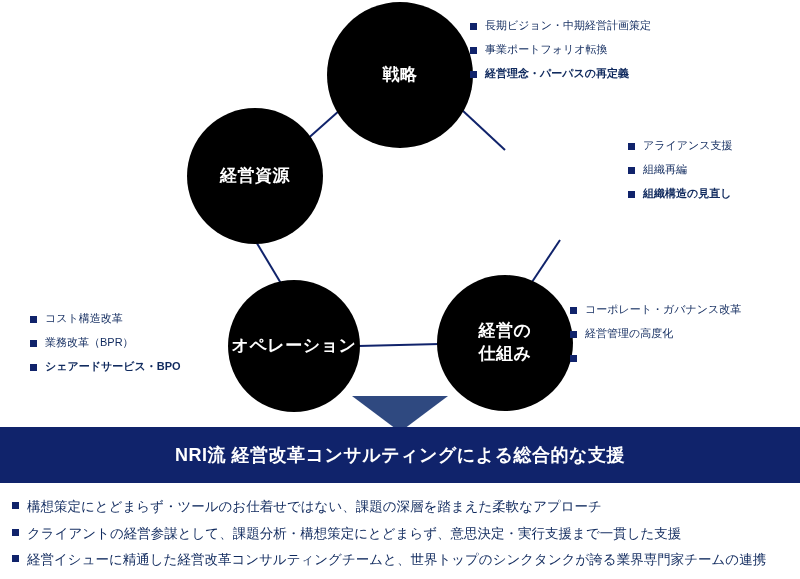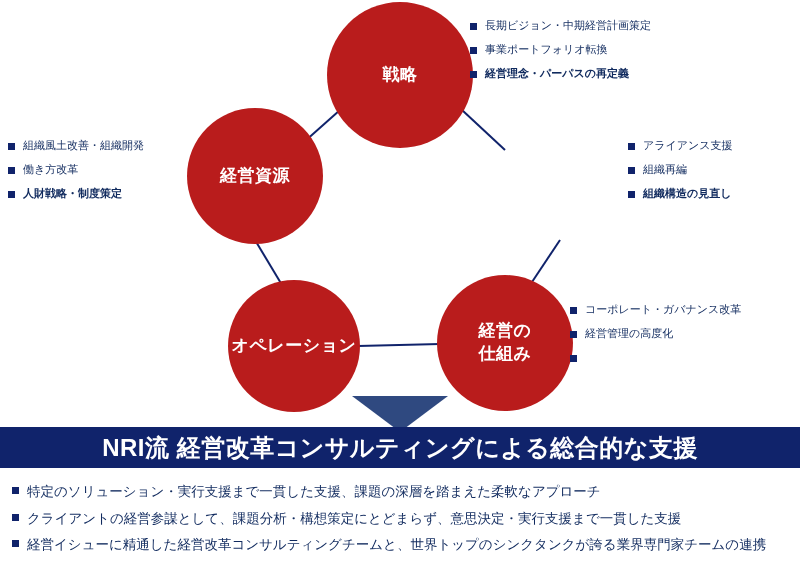--- a/index.html
+++ b/index.html
@@ -17,21 +17,21 @@
   }
   #stage {
     position: relative;
     width: 800px;
     height: 579px;
   }
   
   .circle {
     position: absolute;
     border-radius: 50%;
-    background: #b91c1c;
+    background: #000000;
     color: #ffffff;
     display: flex;
     align-items: center;
     justify-content: center;
     text-align: center;
     font-weight: bold;
     font-size: 17px;
     line-height: 1.35;
     letter-spacing: 0.5px;
     z-index: 3;
@@ -98,27 +98,27 @@
     position: absolute;
     left: 0;
     top: 427px;
     width: 800px;
     height: 152px;
     background: #ffffff;
     z-index: 5;
   }
   #panel-banner {
     position: relative;
-    height: 41px;
+    height: 56px;
     background: #10236b;
     color: #ffffff;
     display: flex;
     align-items: center;
     justify-content: center;
-    font-size: 24px;
+    font-size: 18px;
     font-weight: bold;
     letter-spacing: 0.5px;
   }
   #panel-notes {
     padding: 14px 12px 0 12px;
     font-size: 13.5px;
     line-height: 1.45;
     color: #102a5e;
   }
   #panel-notes .row {
@@ -187,35 +187,35 @@
     <div class="row">
       <span class="bullet"></span>
       <span>組織再編</span>
     </div>
     <div class="row">
       <span class="bullet"></span>
       <span>組織構造の見直し</span>
     </div>
   </div>
 
-  <div class="bullets" id="b-resource">
-    <div class="row">
-      <span class="bullet"></span>
-      <span>組織風土改善・組織開発</span>
-    </div>
-    <div class="row">
-      <span class="bullet"></span>
-      <span>働き方改革</span>
-    </div>
-    <div class="row">
-      <span class="bullet"></span>
-      <span>人財戦略・制度策定</span>
-    </div>
-  </div>
-
+
+  <div class="bullets" id="b-operation">
+    <div class="row">
+      <span class="bullet"></span>
+      <span>コスト構造改革</span>
+    </div>
+    <div class="row">
+      <span class="bullet"></span>
+      <span>業務改革（BPR）</span>
+    </div>
+    <div class="row">
+      <span class="bullet"></span>
+      <span>シェアードサービス・BPO</span>
+    </div>
+  </div>
 
   <div class="bullets" id="b-mechanism">
     <div class="row">
       <span class="bullet"></span>
       <span>コーポレート・ガバナンス改革</span>
     </div>
     <div class="row">
       <span class="bullet"></span>
       <span>経営管理の高度化</span>
     </div>
@@ -226,21 +226,21 @@
 
   <div id="arrow"></div>
 
   <div id="panel">
     <div id="panel-banner">
       <span>NRI流 経営改革コンサルティングによる総合的な支援</span>
     </div>
     <div id="panel-notes">
       <div class="row">
         <span class="bullet"></span>
-        <span>特定のソリューション・実行支援まで一貫した支援、課題の深層を踏まえた柔軟なアプローチ</span>
+        <span>構想策定にとどまらず・ツールのお仕着せではない、課題の深層を踏まえた柔軟なアプローチ</span>
       </div>
       <div class="row">
         <span class="bullet"></span>
         <span>クライアントの経営参謀として、課題分析・構想策定にとどまらず、意思決定・実行支援まで一貫した支援</span>
       </div>
       <div class="row">
         <span class="bullet"></span>
         <span>経営イシューに精通した経営改革コンサルティングチームと、世界トップのシンクタンクが誇る業界専門家チームの連携</span>
       </div>
     </div>

